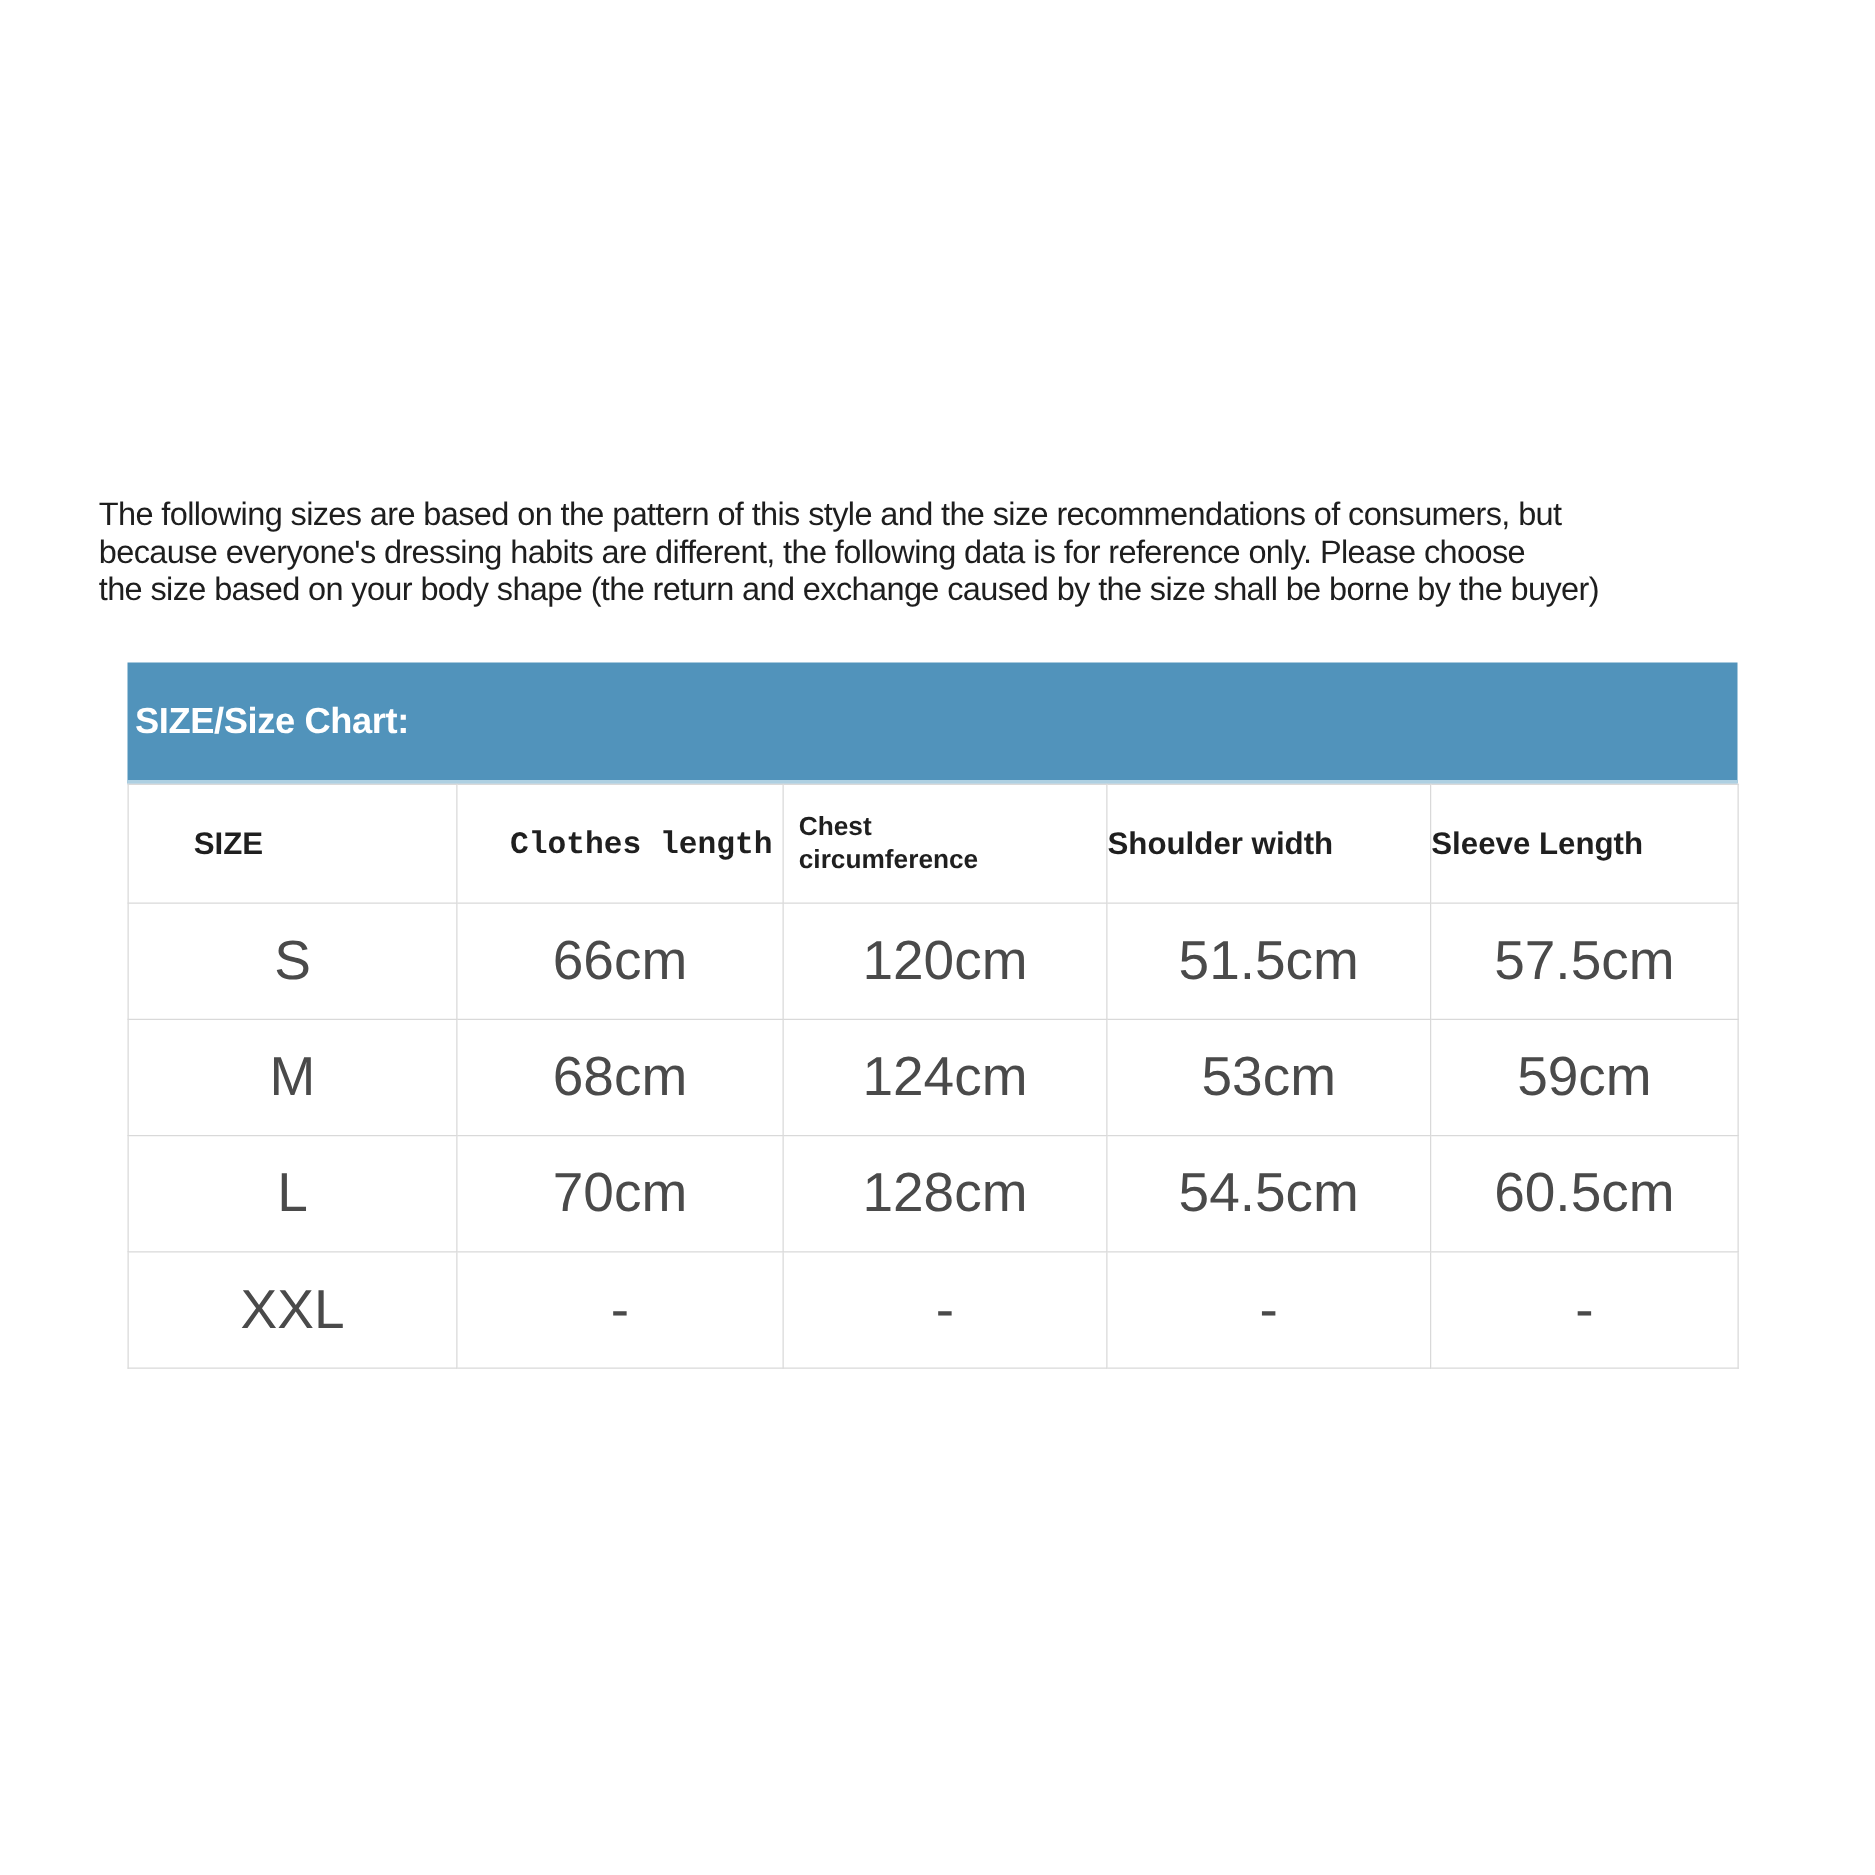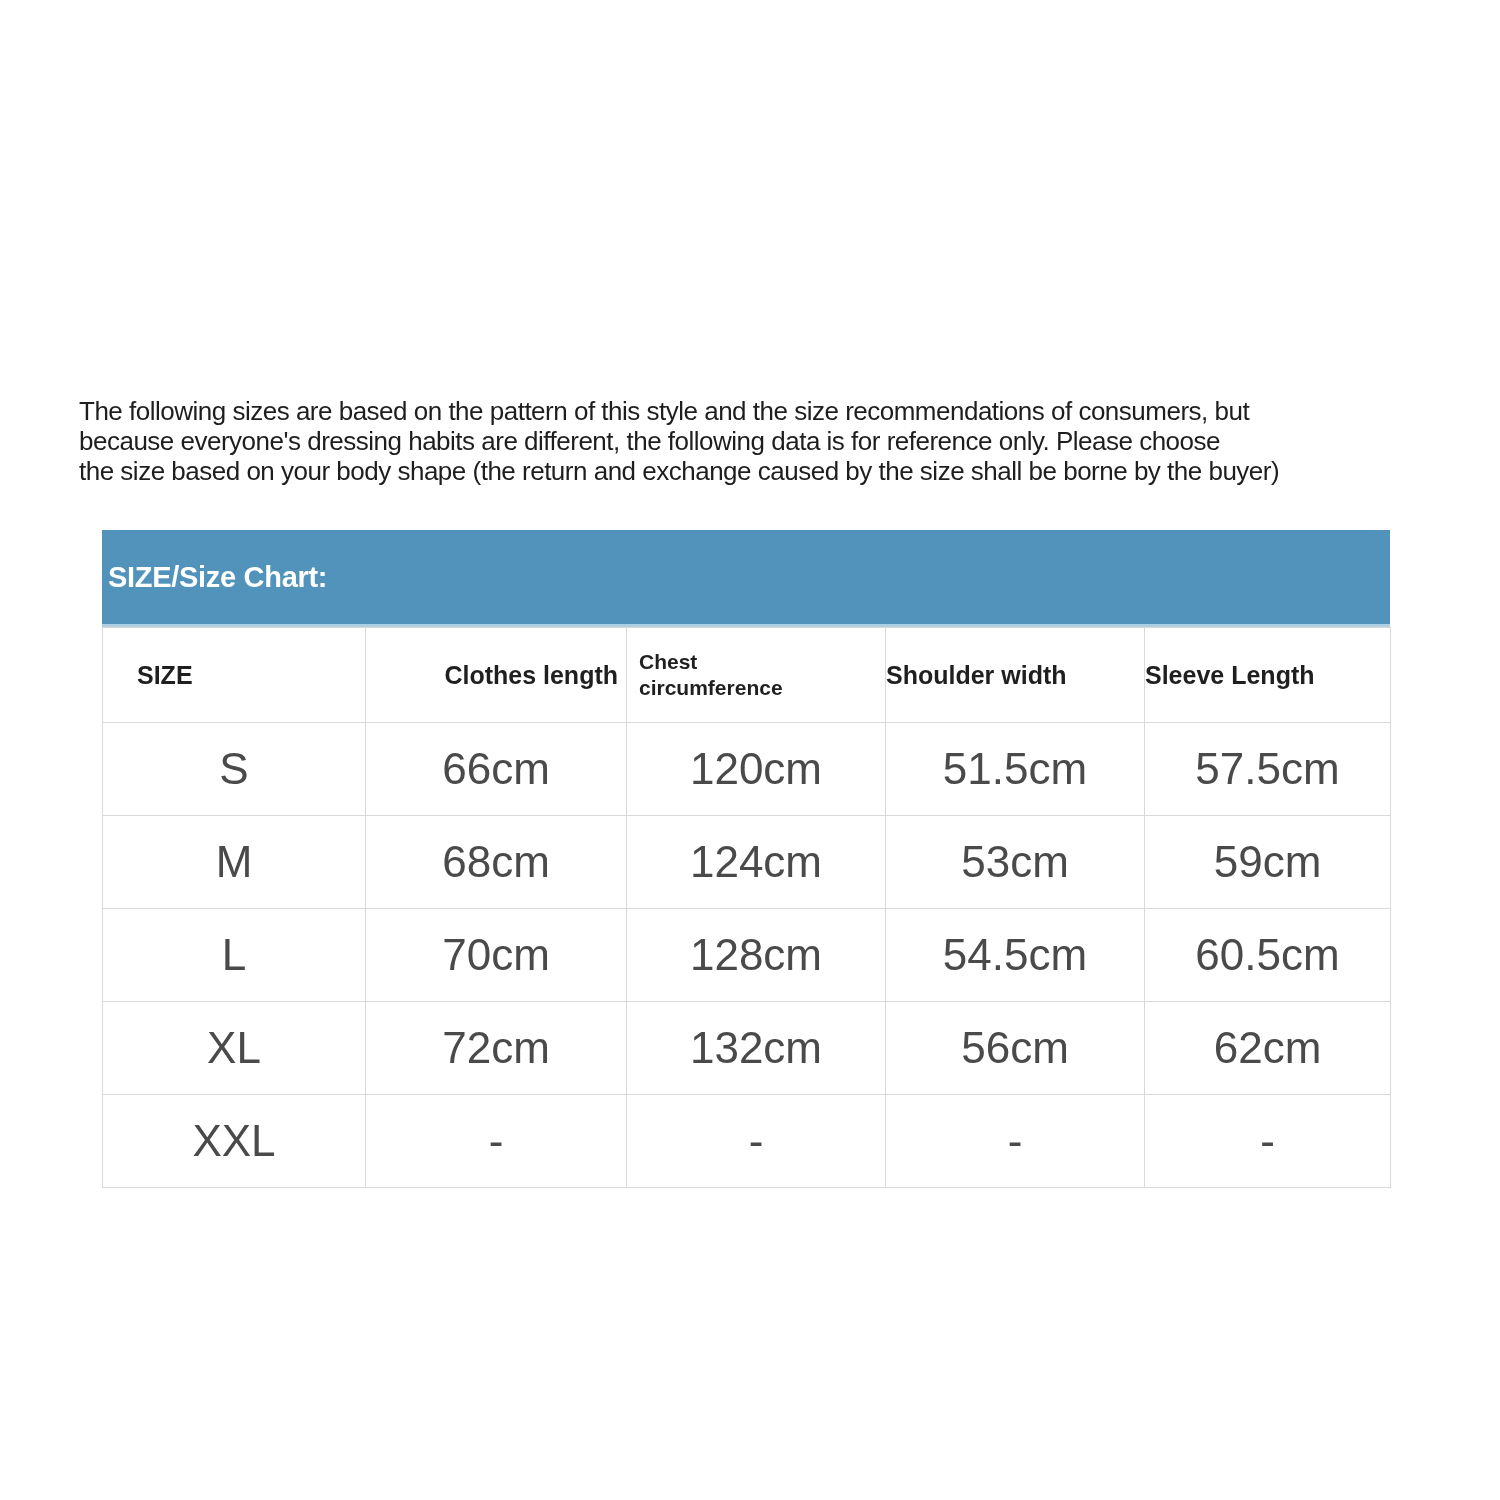--- a/index.html
+++ b/index.html
@@ -62,22 +62,22 @@
     border: 1.5px solid var(--table-border, #d9d9d9);
     vertical-align: middle;
   }
   table.size-table thead th {
     height: 95px;
     font-size: 25px;
     font-weight: 700;
     color: var(--th-text, #1f1f1f);
     text-align: left;
   }
-  th.col-size   { text-align: left !important; padding-left: 34px; }
-  th.col-clothes{ text-align: right !important; padding-right: 8px; }
+  th.col-size   { text-align: left !important; padding-left: 52px; }
+  th.col-clothes{ text-align: right !important; padding-right: 8px; font-family: Liberation Mono, monospace; }
   th.col-chest  {
     text-align: right;
     padding-left: 12px;
     font-size: 21px !important;
     line-height: 26px;
     white-space: pre-line;
   }
   table.size-table tbody td {
     height: 93px;
     text-align: center;
@@ -136,27 +136,20 @@
           <td>59cm</td>
         </tr>
         <tr>
           <td>L</td>
           <td>70cm</td>
           <td>128cm</td>
           <td>54.5cm</td>
           <td>60.5cm</td>
         </tr>
         <tr>
-          <td>XL</td>
-          <td>72cm</td>
-          <td>132cm</td>
-          <td>56cm</td>
-          <td>62cm</td>
-        </tr>
-        <tr>
           <td>XXL</td>
           <td>-</td>
           <td>-</td>
           <td>-</td>
           <td>-</td>
         </tr>
       </tbody>
     </table>
   </div>
 </div>

